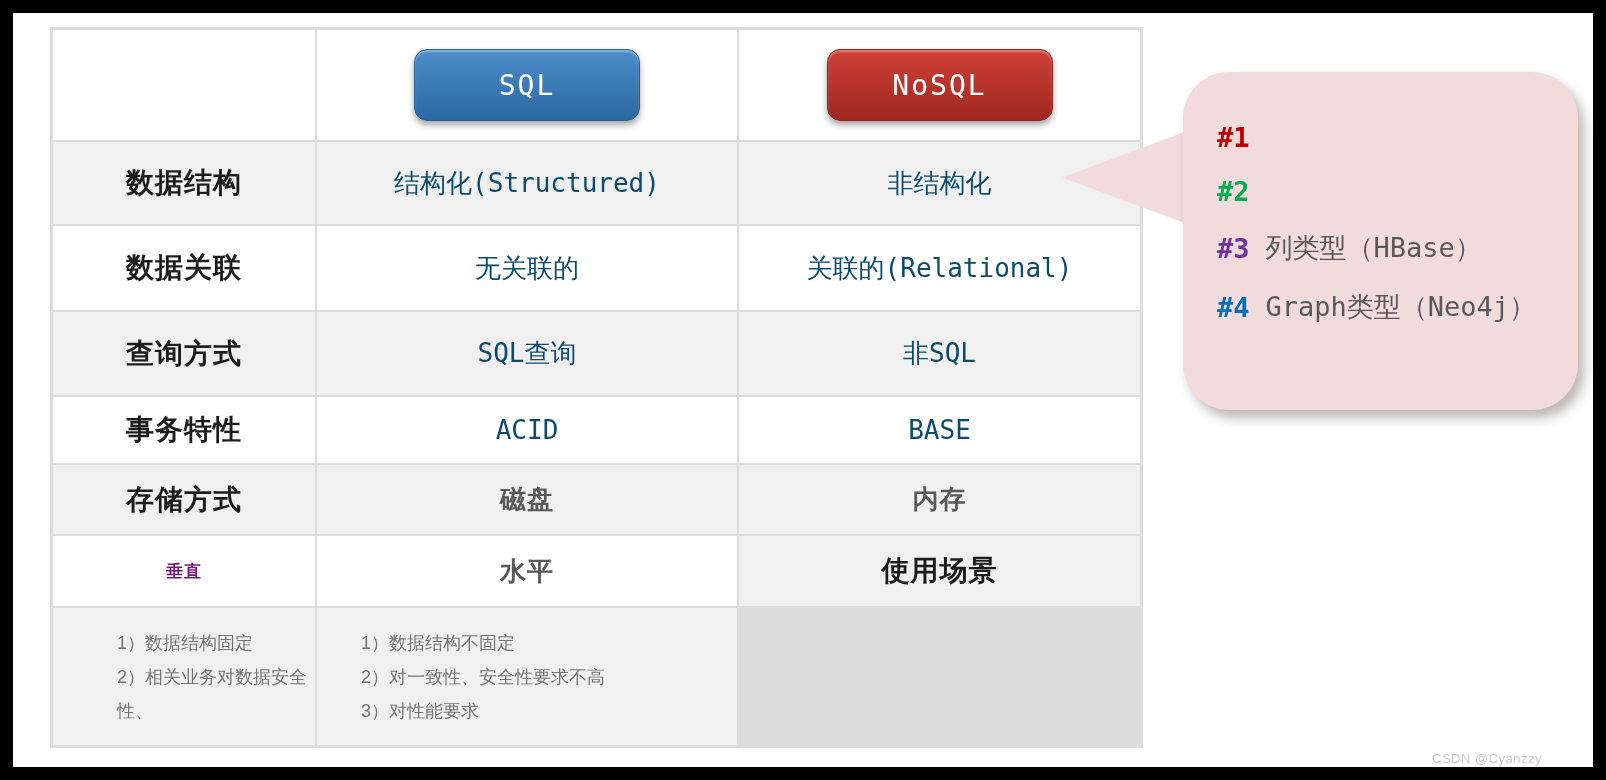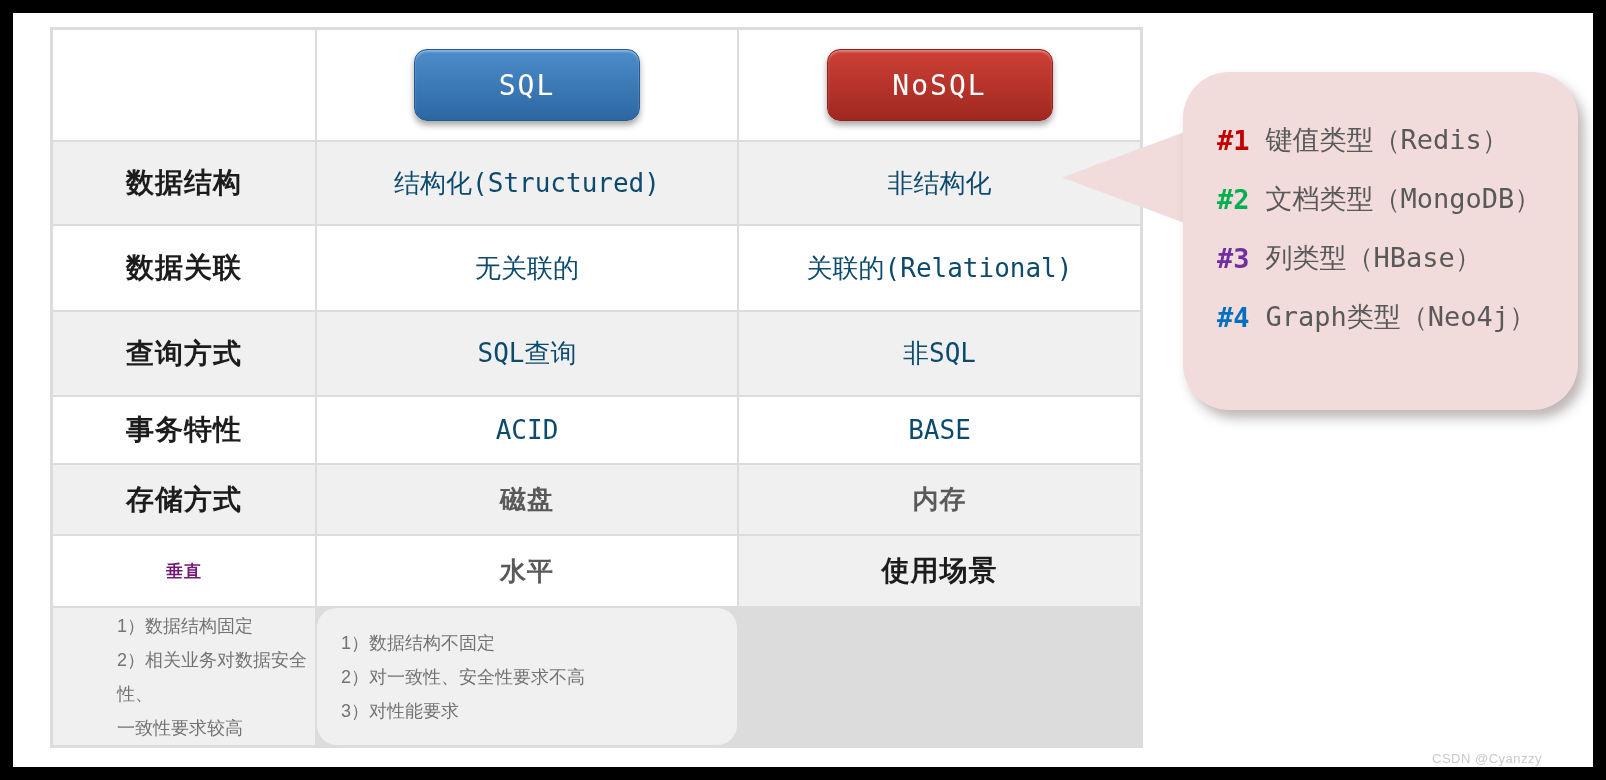--- a/index.html
+++ b/index.html
@@ -32,21 +32,21 @@
   .cell.value{
     font-size:26px;color:#0c4a6e;
     font-family:"DejaVu Sans Mono","Liberation Mono",monospace,sans-serif;
   }
   .cell.usage{
     justify-content:flex-start;text-align:left;
     font-family:"Liberation Sans","DejaVu Sans",sans-serif;
   }
   .usage-block{font-size:18px;line-height:34px;color:#737373;}
   .usage-sql{padding-left:64px;}
-  .usage-nosql{padding-left:24px;border-radius:20px;}
+  .usage-nosql{padding-left:44px;}
   
   .pill{
     width:224px;height:70px;border-radius:13px;
     display:flex;align-items:center;justify-content:center;
     color:#ffffff;font-size:28px;letter-spacing:2px;
     font-family:"DejaVu Sans Mono","Liberation Mono",monospace;
     box-shadow:0 4px 6px rgba(0,0,0,0.35), inset 0 2px 2px rgba(255,255,255,0.35);
   }
   .pill-sql{
     background:linear-gradient(180deg,#4c8dca 0%,#2c67a2 100%);
@@ -127,41 +127,38 @@
   <div class="cell stripe label" style="color:#595959;font-size:26px;">内存</div>
 
   <div class="cell label" style="color:#701a75;font-size:17px;">垂直</div>
   <div class="cell label" style="color:#595959;font-size:26px;">水平</div>
 
   <div class="cell stripe label">使用场景</div>
   <div class="cell stripe usage usage-sql">
     <div class="usage-block">
       <div>1）数据结构固定</div>
       <div>2）相关业务对数据安全性、</div>
-      <div>一致性要求较高</div>
     </div>
   </div>
   <div class="cell stripe usage usage-nosql">
     <div class="usage-block">
       <div>1）数据结构不固定</div>
       <div>2）对一致性、安全性要求不高</div>
       <div>3）对性能要求</div>
     </div>
   </div>
 </div>
 
 <div class="callout-tail"></div>
 <div class="callout">
   <div class="callout-item">
     <span class="callout-marker" style="color: rgb(192, 0, 0);">#1</span>
-    <span class="callout-text">键值类型（Redis）</span>
   </div>
   <div class="callout-item">
     <span class="callout-marker" style="color: rgb(0, 176, 80);">#2</span>
-    <span class="callout-text">文档类型（MongoDB）</span>
   </div>
   <div class="callout-item">
     <span class="callout-marker" style="color: rgb(112, 48, 160);">#3</span>
     <span class="callout-text">列类型（HBase）</span>
   </div>
   <div class="callout-item">
     <span class="callout-marker" style="color: rgb(0, 112, 192);">#4</span>
     <span class="callout-text">Graph类型（Neo4j）</span>
   </div>
 </div>

